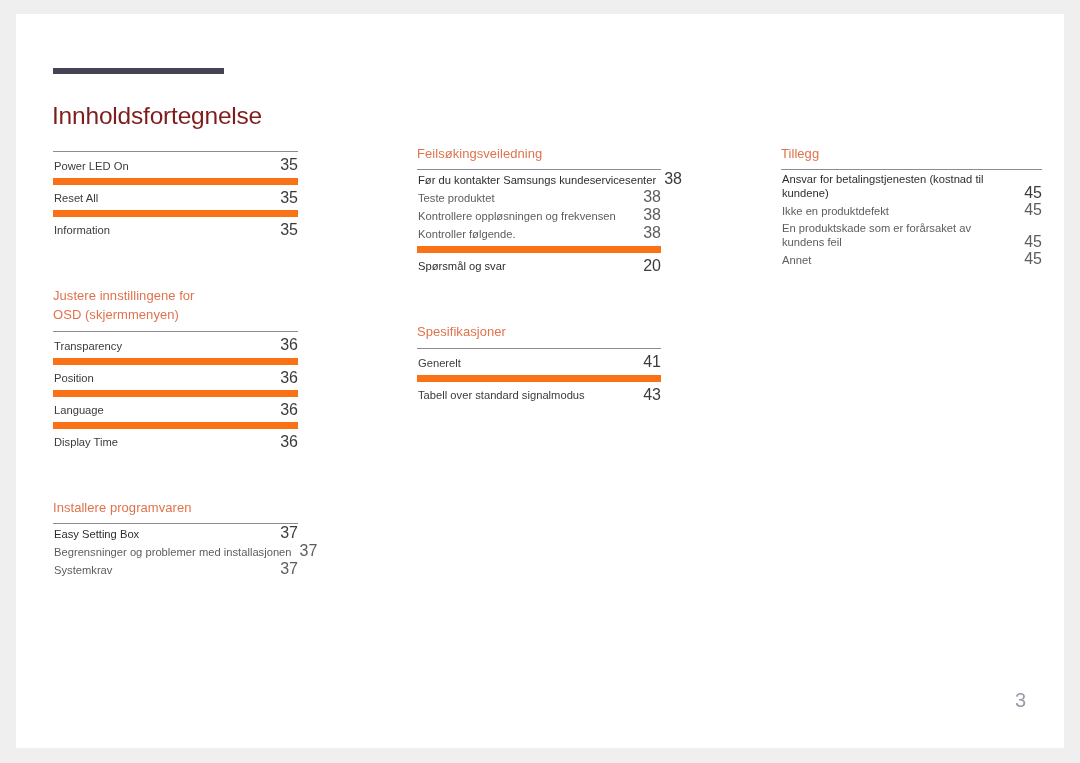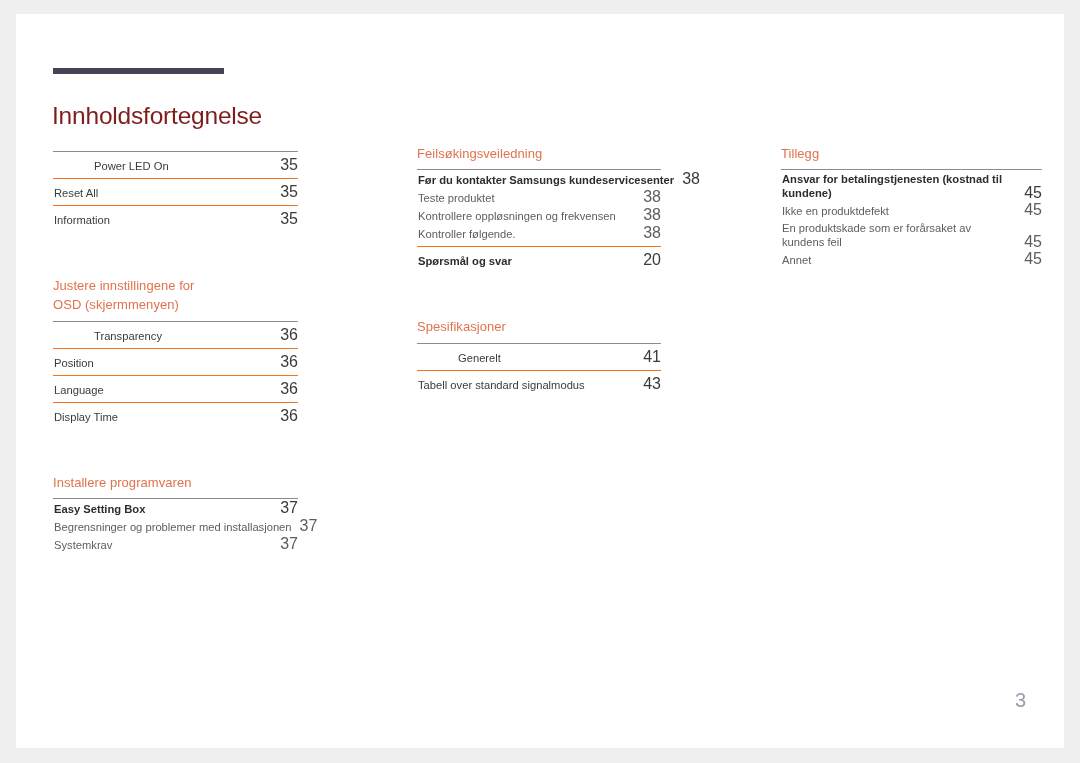--- a/index.html
+++ b/index.html
@@ -80,34 +80,34 @@
   .entry {
     display: flex;
     align-items: baseline;
     justify-content: space-between;
     font-size: 11.2px;
     line-height: 14px;
     color: #3b3b3d;
     padding: 5.5px 0 5.5px 1px;
   }
   .entry.ruled {
-    border-top: 1px solid #f97316;
+    border-top: 7px solid #f97316;
+    align-items: flex-end;
   }
   .entry.firstrow {
     border-top: none;
-    margin-left: 40px;
   }
   .entry.tight {
     padding: 1.5px 0 1.5px 1px;
   }
   .entry.sub {
     color: #5d5d60;
   }
   .entry.bold .entry-label {
-    font-weight: 700;
+    font-weight: 400;
     color: #2d2d2f;
   }
   .entry-label {
     flex: 0 1 auto;
     padding-right: 8px;
     white-space: nowrap;
   }
   .entry-page {
     flex: 0 0 auto;
     font-size: 16px;

